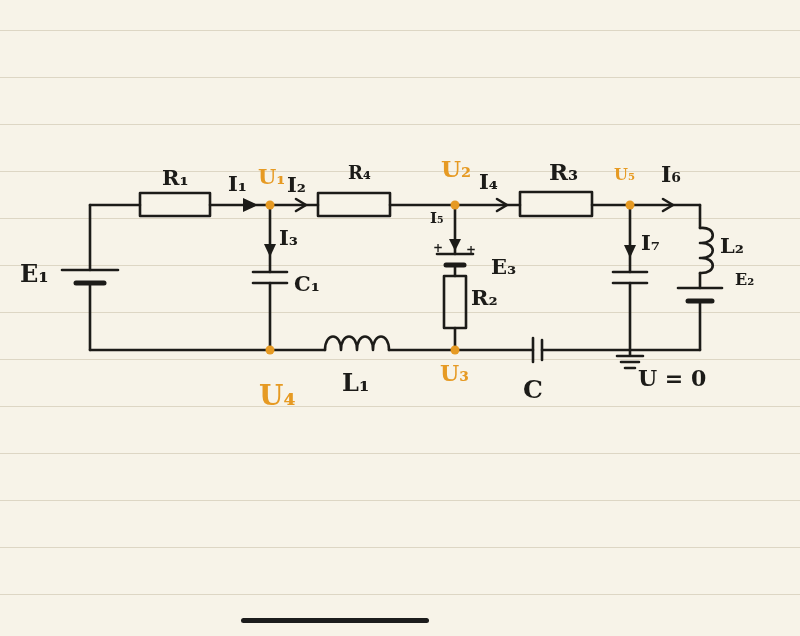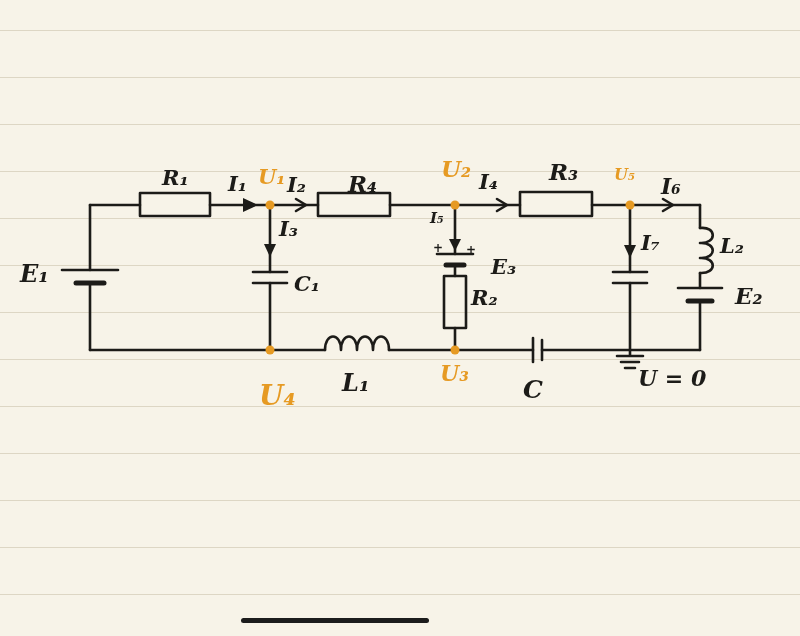--- a/index.html
+++ b/index.html
@@ -22,21 +22,20 @@
   }
   svg.circuit{position:absolute;left:0;top:0;}
   .wire{stroke:var(--ink);stroke-width:2.6;fill:none;stroke-linecap:round;stroke-linejoin:round;}
   .thick{stroke-width:5;}
   .fillink{fill:var(--ink);stroke:none;}
   .node{fill:var(--accent);stroke:none;}
   .lbl{
     position:absolute;
     color:var(--ink);
     font-family:"DejaVu Serif", serif;
-    font-style:italic;
     font-weight:600;
     font-size:21px;
     line-height:1;
     white-space:nowrap;
     user-select:none;
   }
   .accent{color:var(--accent);}
   .small{font-size:15px;}
   .tiny{font-size:12px;font-style:normal;}
   .home-indicator{
@@ -133,39 +132,39 @@
       <circle cx="270" cy="350" r="4.5"></circle>
       <circle cx="455" cy="350" r="4.5"></circle>
     </g>
   </svg>
 
   <span class="lbl" style="left:20px;top:262px;font-size:24px">E₁</span>
   <span class="lbl" style="left:162px;top:167px">R₁</span>
   <span class="lbl" style="left:228px;top:173px">I₁</span>
   <span class="lbl accent" style="left:258px;top:166px">U₁</span>
   <span class="lbl" style="left:287px;top:174px">I₂</span>
-  <span class="lbl" style="left:348px;top:172px;font-size:23px">R₄</span>
+  <span class="lbl" style="left:348px;top:164px;font-size:18px">R₄</span>
   <span class="lbl accent" style="left:441px;top:157px;font-size:23px">U₂</span>
   <span class="lbl" style="left:479px;top:171px">I₄</span>
   <span class="lbl" style="left:549px;top:160px;font-size:23px">R₃</span>
   <span class="lbl accent" style="left:614px;top:167px;font-size:16px">U₅</span>
-  <span class="lbl" style="left:661px;top:175px;font-size:22px">I₆</span>
+  <span class="lbl" style="left:661px;top:163px;font-size:22px">I₆</span>
 
-  <span class="lbl" style="left:279px;top:218px">I₃</span>
+  <span class="lbl" style="left:279px;top:227px">I₃</span>
   <span class="lbl" style="left:294px;top:273px">C₁</span>
 
   <span class="lbl small" style="left:430px;top:211px">I₅</span>
   <span class="lbl tiny" style="left:433px;top:242px">+</span>
   <span class="lbl tiny" style="left:466px;top:244px">+</span>
   <span class="lbl" style="left:491px;top:256px">E₃</span>
   <span class="lbl" style="left:471px;top:287px">R₂</span>
 
   <span class="lbl" style="left:641px;top:232px">I₇</span>
   <span class="lbl" style="left:720px;top:235px">L₂</span>
-  <span class="lbl" style="left:735px;top:284px;font-size:23px">E₂</span>
+  <span class="lbl" style="left:735px;top:272px;font-size:16px">E₂</span>
 
   <span class="lbl accent" style="left:259px;top:382px;font-size:28px">U₄</span>
   <span class="lbl" style="left:342px;top:371px;font-size:24px">L₁</span>
   <span class="lbl accent" style="left:440px;top:362px;font-size:22px">U₃</span>
   <span class="lbl" style="left:523px;top:377px;font-size:25px">C</span>
   <span class="lbl" style="left:638px;top:367px;font-size:22px">U = 0</span>
 
   <div class="home-indicator"></div>
 </div>
 

